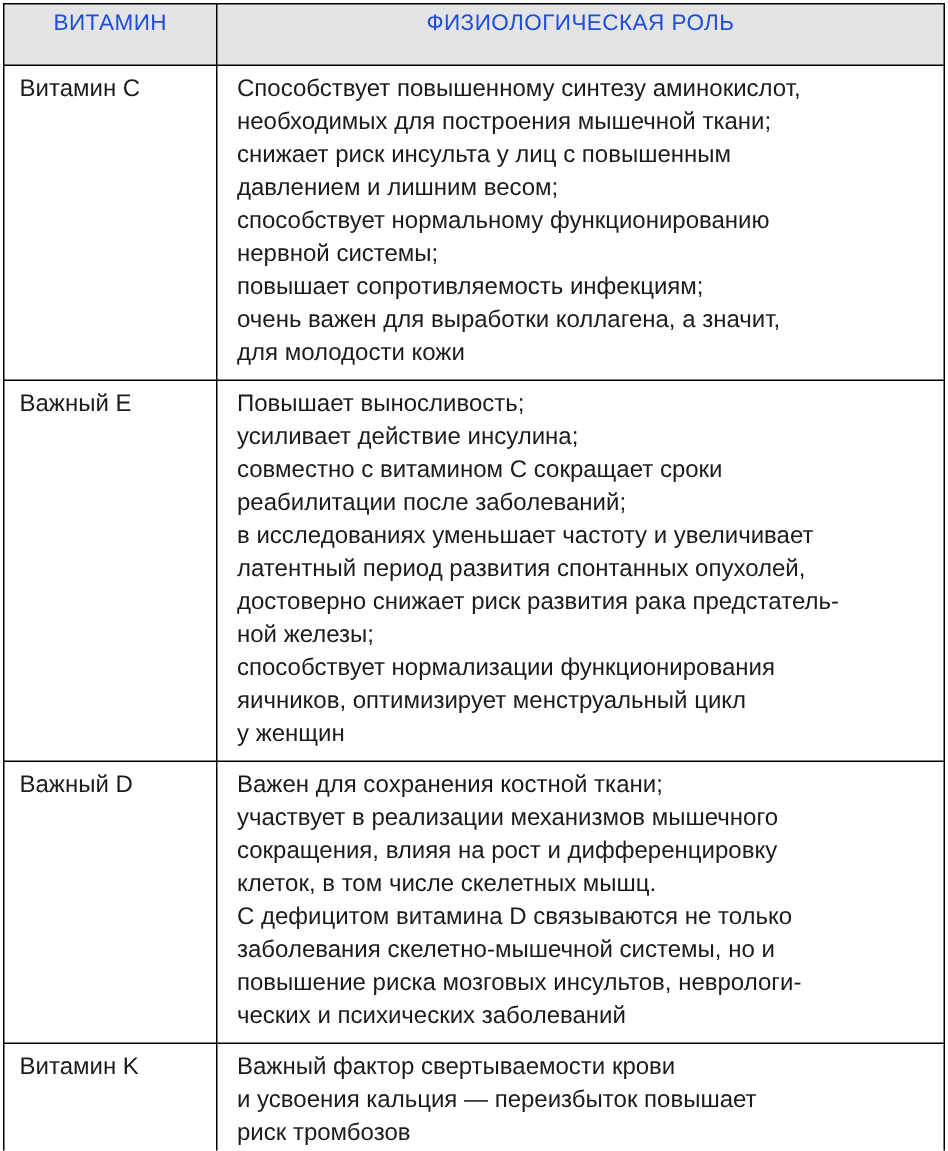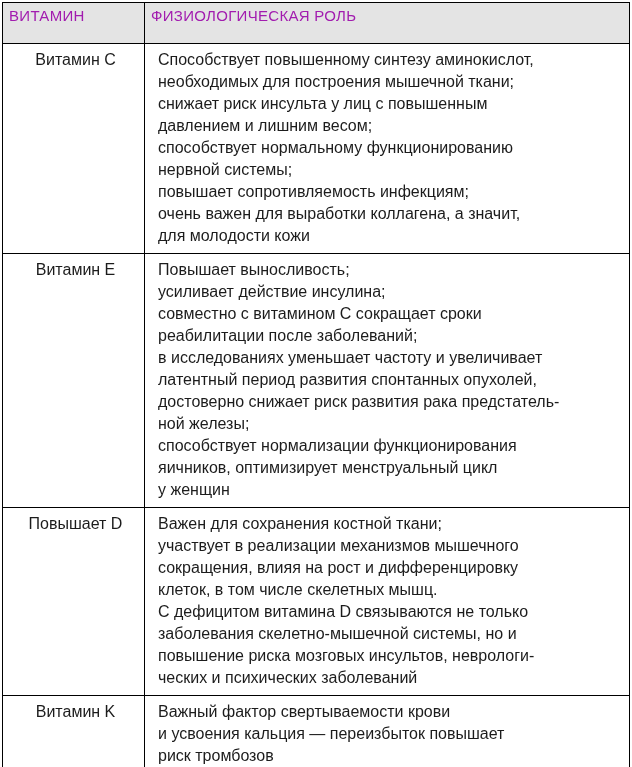--- a/index.html
+++ b/index.html
@@ -28,32 +28,31 @@
   table.vit-table th,
   table.vit-table td {
     border: 1.5px solid #000000;
     vertical-align: top;
     box-sizing: border-box;
   }
   thead th {
     background: #e4e4e4;
     font-weight: normal;
     font-size: 15px;
-    color: #a21caf;
-    text-align: left;
+    color: #1d4ed8;
+    text-align: center;
     vertical-align: middle;
     height: 41px;
     padding: 4px 6px;
     letter-spacing: 0.3px;
   }
   td.vitamin-cell {
     font-size: 16px;
     padding: 7px 6px 6px 10px;
     white-space: nowrap;
-    text-align: center;
   }
   td.role-cell {
     font-size: 16px;
     line-height: 22px;
     padding: 5px 8px 6px 13px;
     white-space: pre-line;
   }
   tr.row-c  td { height: 207px; }
   tr.row-e  td { height: 253px; }
   tr.row-d  td { height: 184px; }
@@ -81,35 +80,35 @@
 необходимых для построения мышечной ткани;
 снижает риск инсульта у лиц с повышенным
 давлением и лишним весом;
 способствует нормальному функционированию
 нервной системы;
 повышает сопротивляемость инфекциям;
 очень важен для выработки коллагена, а значит,
 для молодости кожи</td>
       </tr>
       <tr class="row-e">
-        <td class="vitamin-cell">Витамин E</td>
+        <td class="vitamin-cell">Важный E</td>
         <td class="role-cell">Повышает выносливость;
 усиливает действие инсулина;
 совместно с витамином C сокращает сроки
 реабилитации после заболеваний;
 в исследованиях уменьшает частоту и увеличивает
 латентный период развития спонтанных опухолей,
 достоверно снижает риск развития рака предстатель-
 ной железы;
 способствует нормализации функционирования
 яичников, оптимизирует менструальный цикл
 у женщин</td>
       </tr>
       <tr class="row-d">
-        <td class="vitamin-cell">Повышает D</td>
+        <td class="vitamin-cell">Важный D</td>
         <td class="role-cell">Важен для сохранения костной ткани;
 участвует в реализации механизмов мышечного
 сокращения, влияя на рост и дифференцировку
 клеток, в том числе скелетных мышц.
 С дефицитом витамина D связываются не только
 заболевания скелетно-мышечной системы, но и
 повышение риска мозговых инсультов, неврологи-
 ческих и психических заболеваний</td>
       </tr>
       <tr class="row-k">

